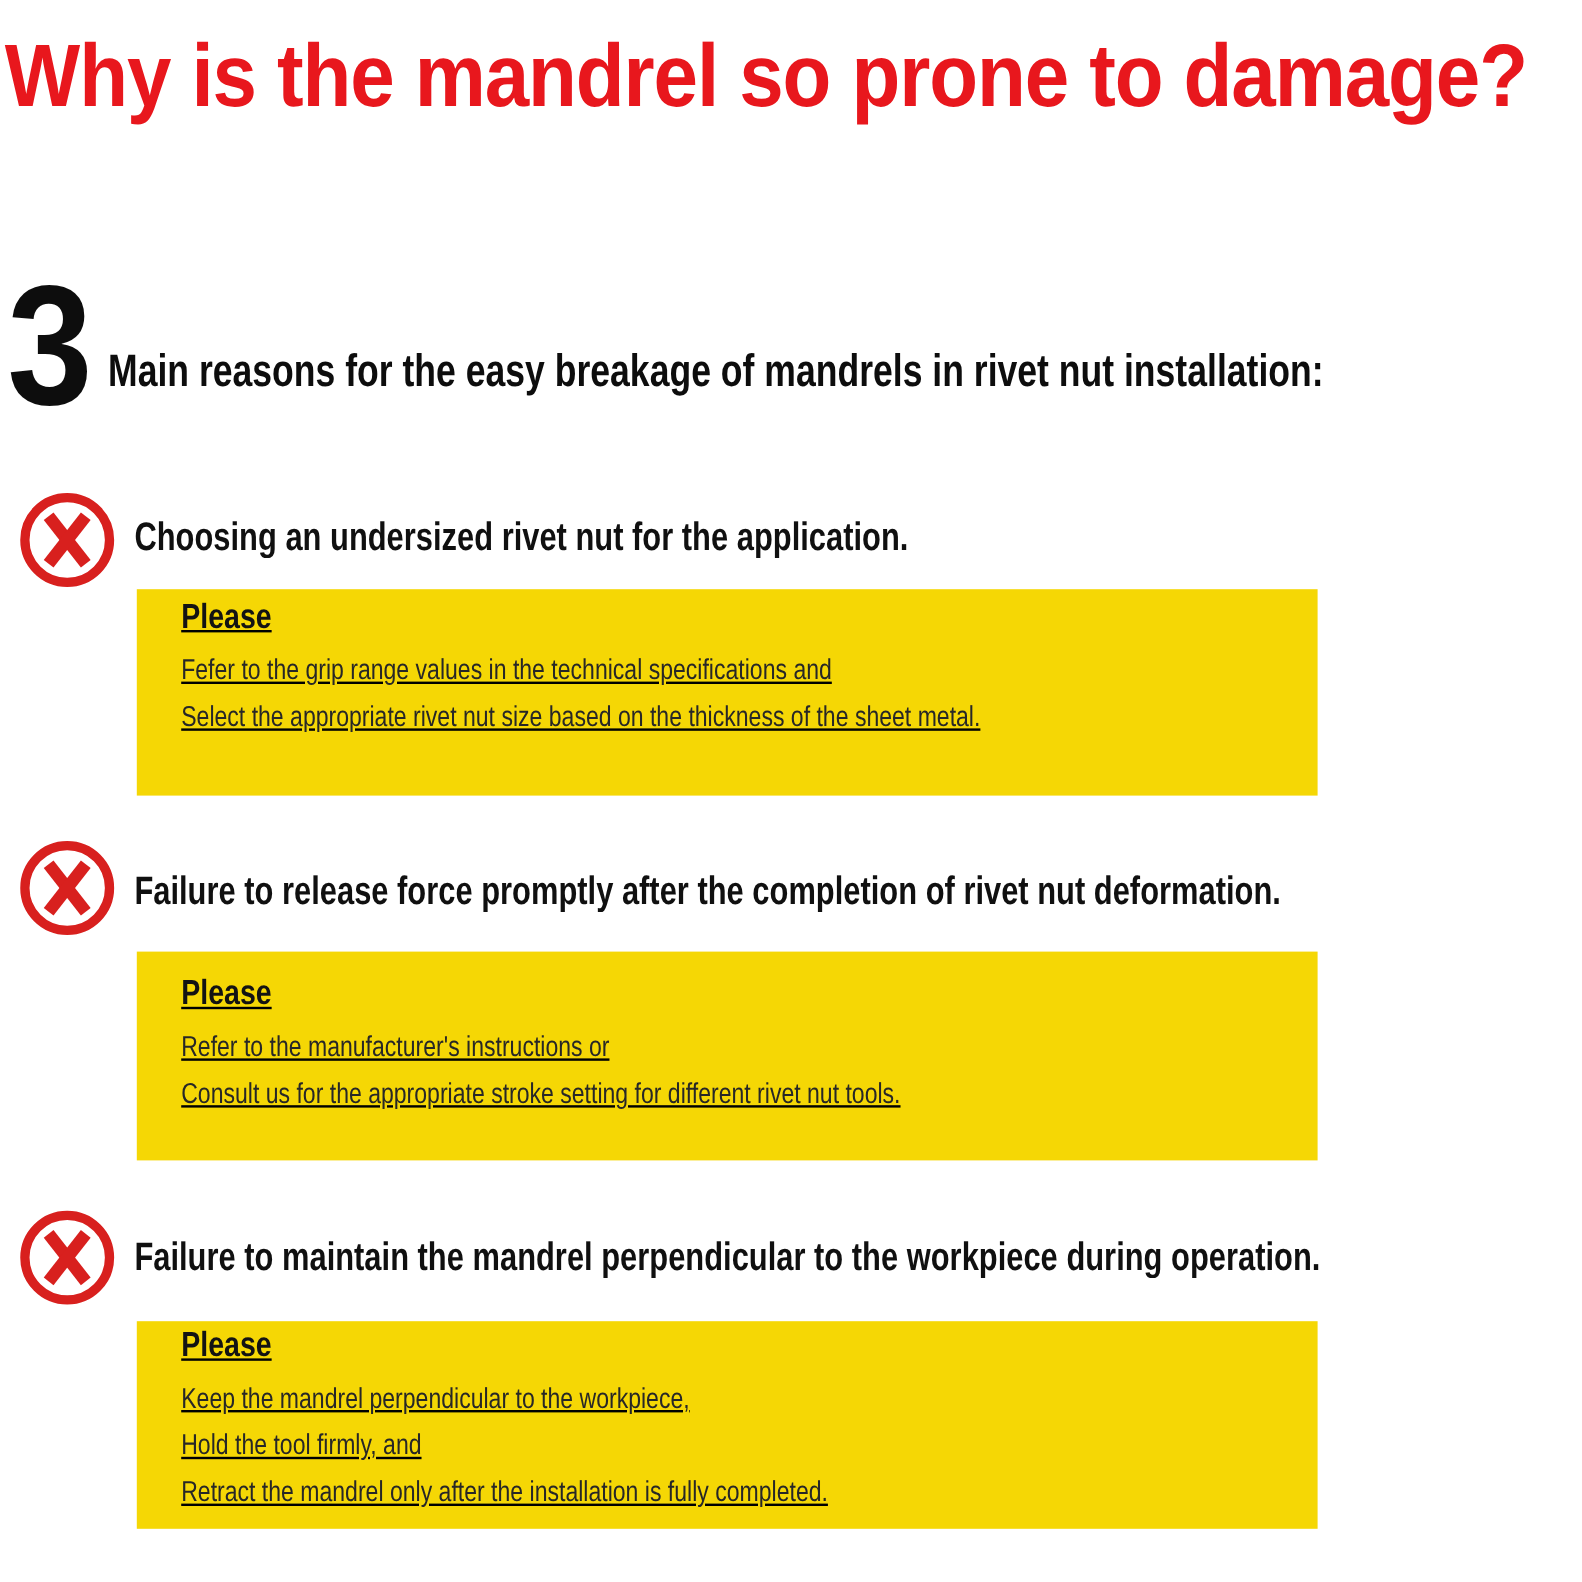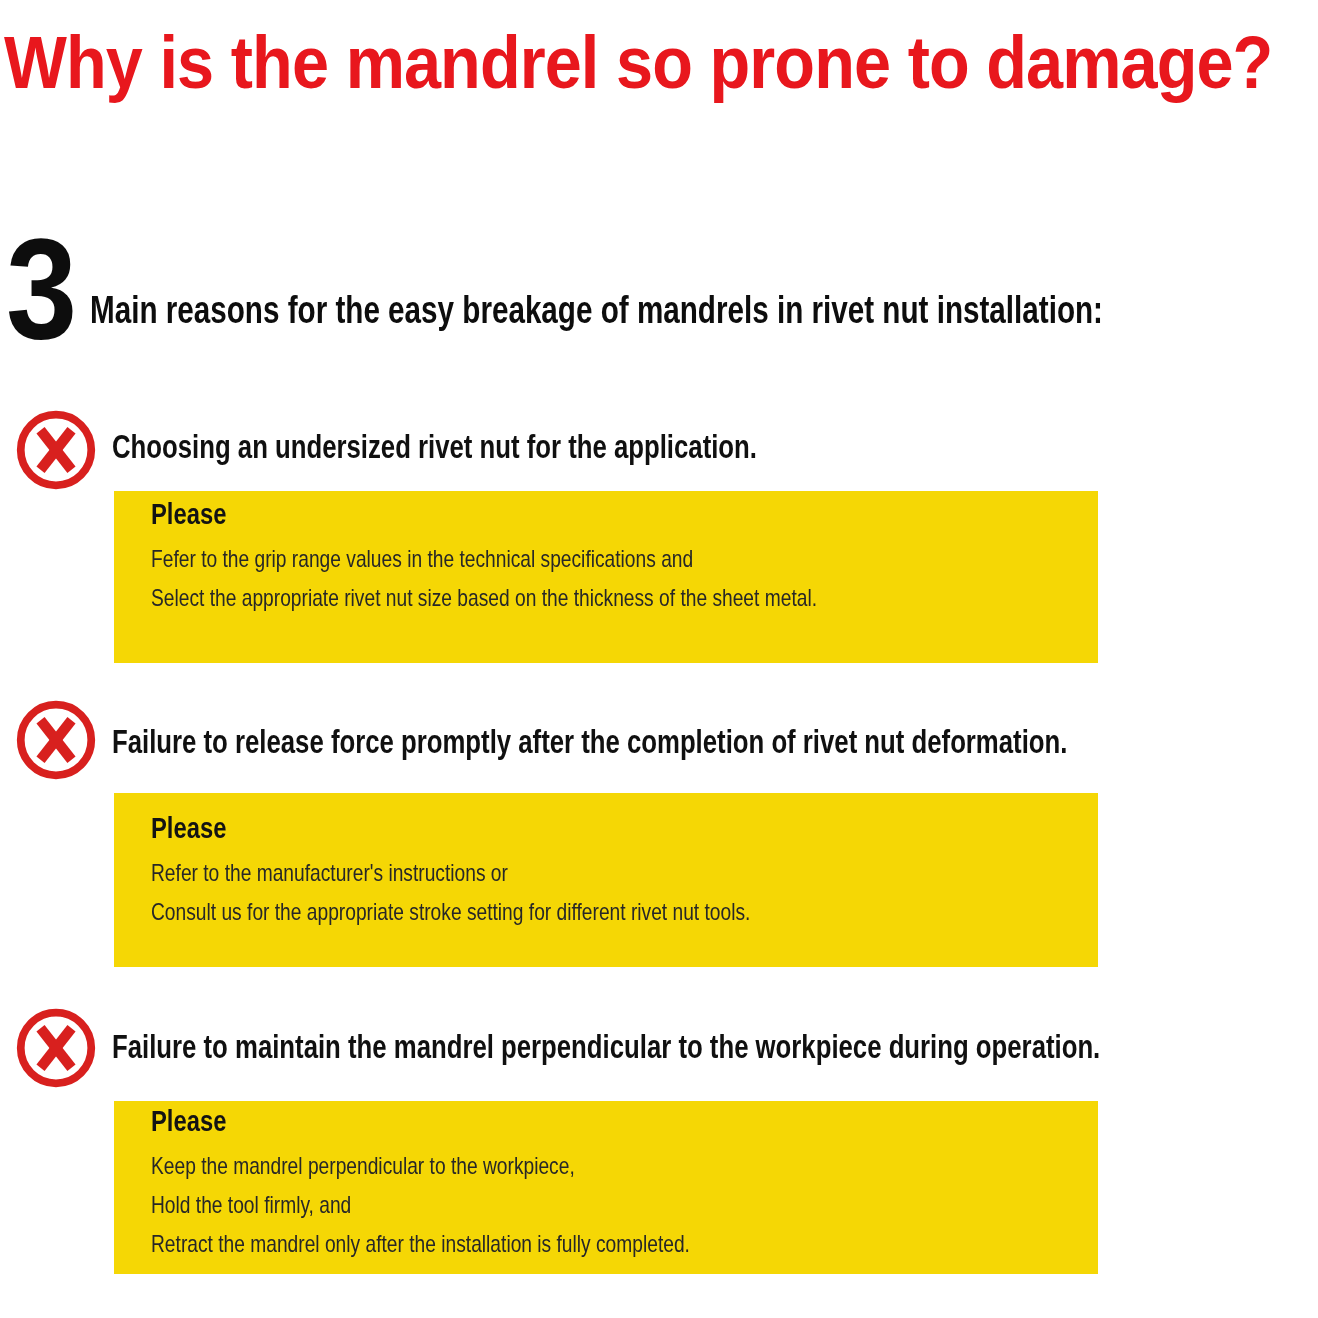--- a/index.html
+++ b/index.html
@@ -46,20 +46,21 @@
   }
   .s1 .sec-heading{top:427px;}
   .s2 .sec-heading{top:722px;}
   .s3 .sec-heading{top:1027px;}
 
   .hl-box{
     position:absolute;left:114px;width:984px;
     background:var(--highlight-yellow,#f5d705);
     box-sizing:border-box;
     padding-left:37px;
+    text-decoration:underline;
   }
   .s1 .hl-box{top:491px;height:172px;padding-top:6px;}
   .s2 .hl-box{top:793px;height:174px;padding-top:18px;}
   .s3 .hl-box{top:1101px;height:173px;padding-top:3px;}
 
   .box-label{
     margin:0 0 8px 0;
     font-size:29px;line-height:34px;font-weight:bold;
     color:#131313;
     transform:scaleX(.82);transform-origin:0 50%;

